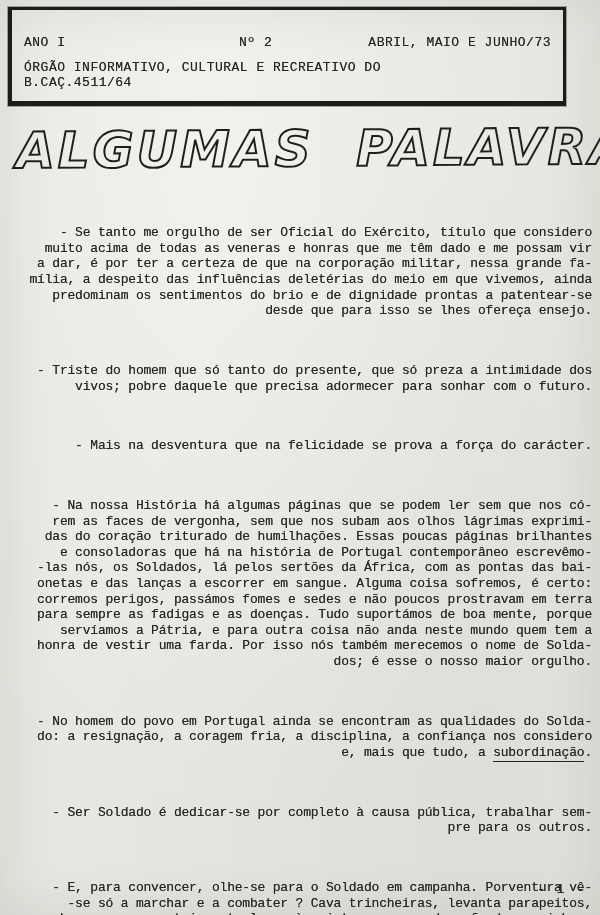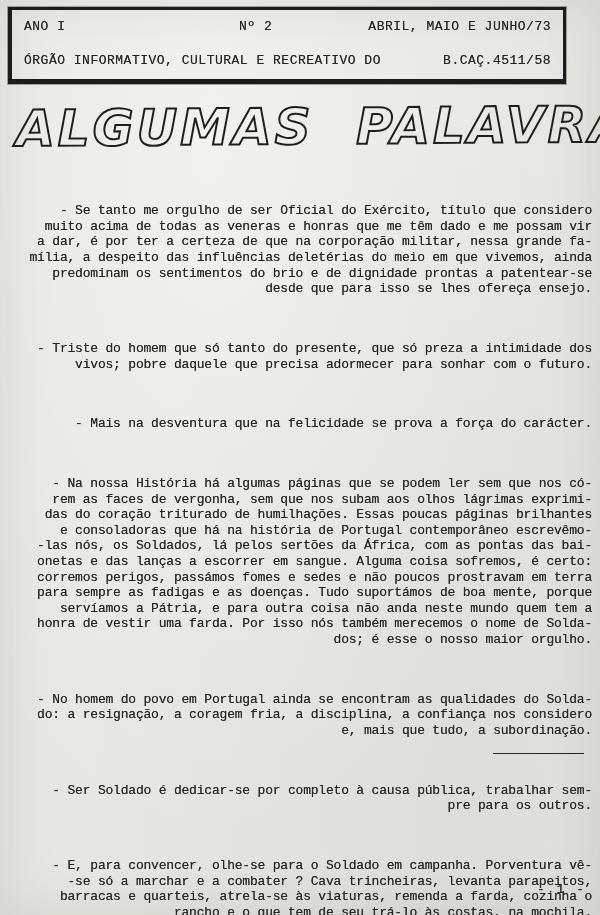--- a/index.html
+++ b/index.html
@@ -25,26 +25,28 @@
     border-left-width:4px;
     box-shadow:0 0 0 1px rgba(30,30,28,0.35);
     padding:9px 12px 11px 12px;
     font-size:13px;
     letter-spacing:0.5px;
   }
   .masthead .row1{
     display:grid;
     grid-template-columns:215px 1fr auto;
     align-items:baseline;
+    margin-top:16px;
   }
   .masthead .row2{
-    margin-top:19px;
+    margin-top:10px;
     display:flex;
     justify-content:space-between;
     align-items:baseline;
+    flex-direction:column;
   }
   
   .page-title{
     margin:14px 6px 0 16px;
     font-family:"DejaVu Sans","Liberation Sans",sans-serif;
     font-style:italic;
     font-weight:bold;
     font-size:50px;
     line-height:58px;
     letter-spacing:3px;
@@ -64,21 +66,21 @@
   .body-text{
     margin:16px 8px 0 8px;
     font-size:13px;
     line-height:15.6px;
     letter-spacing:-0.2px;
     white-space:pre-wrap;
   }
   .body-text p{margin:0 0 13px 0;text-align:right;}
   .u{
     border-bottom:1.5px solid #262624;
-    padding-bottom:15px;
+    padding-bottom:1px;
   }
   .page-number{
     position:absolute;
     right:14px;
     bottom:18px;
     font-size:13px;
     letter-spacing:2px;
   }
 </style>
 </head>
@@ -87,21 +89,21 @@
 <div class="page">
 
   <div class="masthead">
     <div class="row1">
       <span>ANO I</span>
       <span>Nº 2</span>
       <span>ABRIL, MAIO E JUNHO/73</span>
     </div>
     <div class="row2">
       <span>ÓRGÃO INFORMATIVO, CULTURAL E RECREATIVO DO</span>
-      <span>B.CAÇ.4511/58</span>
+      <span>B.CAÇ.4511/64</span>
     </div>
   </div>
 
   <div class="page-title">ALGUMAS PALAVRAS</div>
 
   <div class="body-text">
     <p>- Se tanto me orgulho de ser Oficial do Exército, título que considero
 muito acima de todas as veneras e honras que me têm dado e me possam vir
 a dar, é por ter a certeza de que na corporação militar, nessa grande fa-
 mília, a despeito das influências deletérias do meio em que vivemos, ainda

